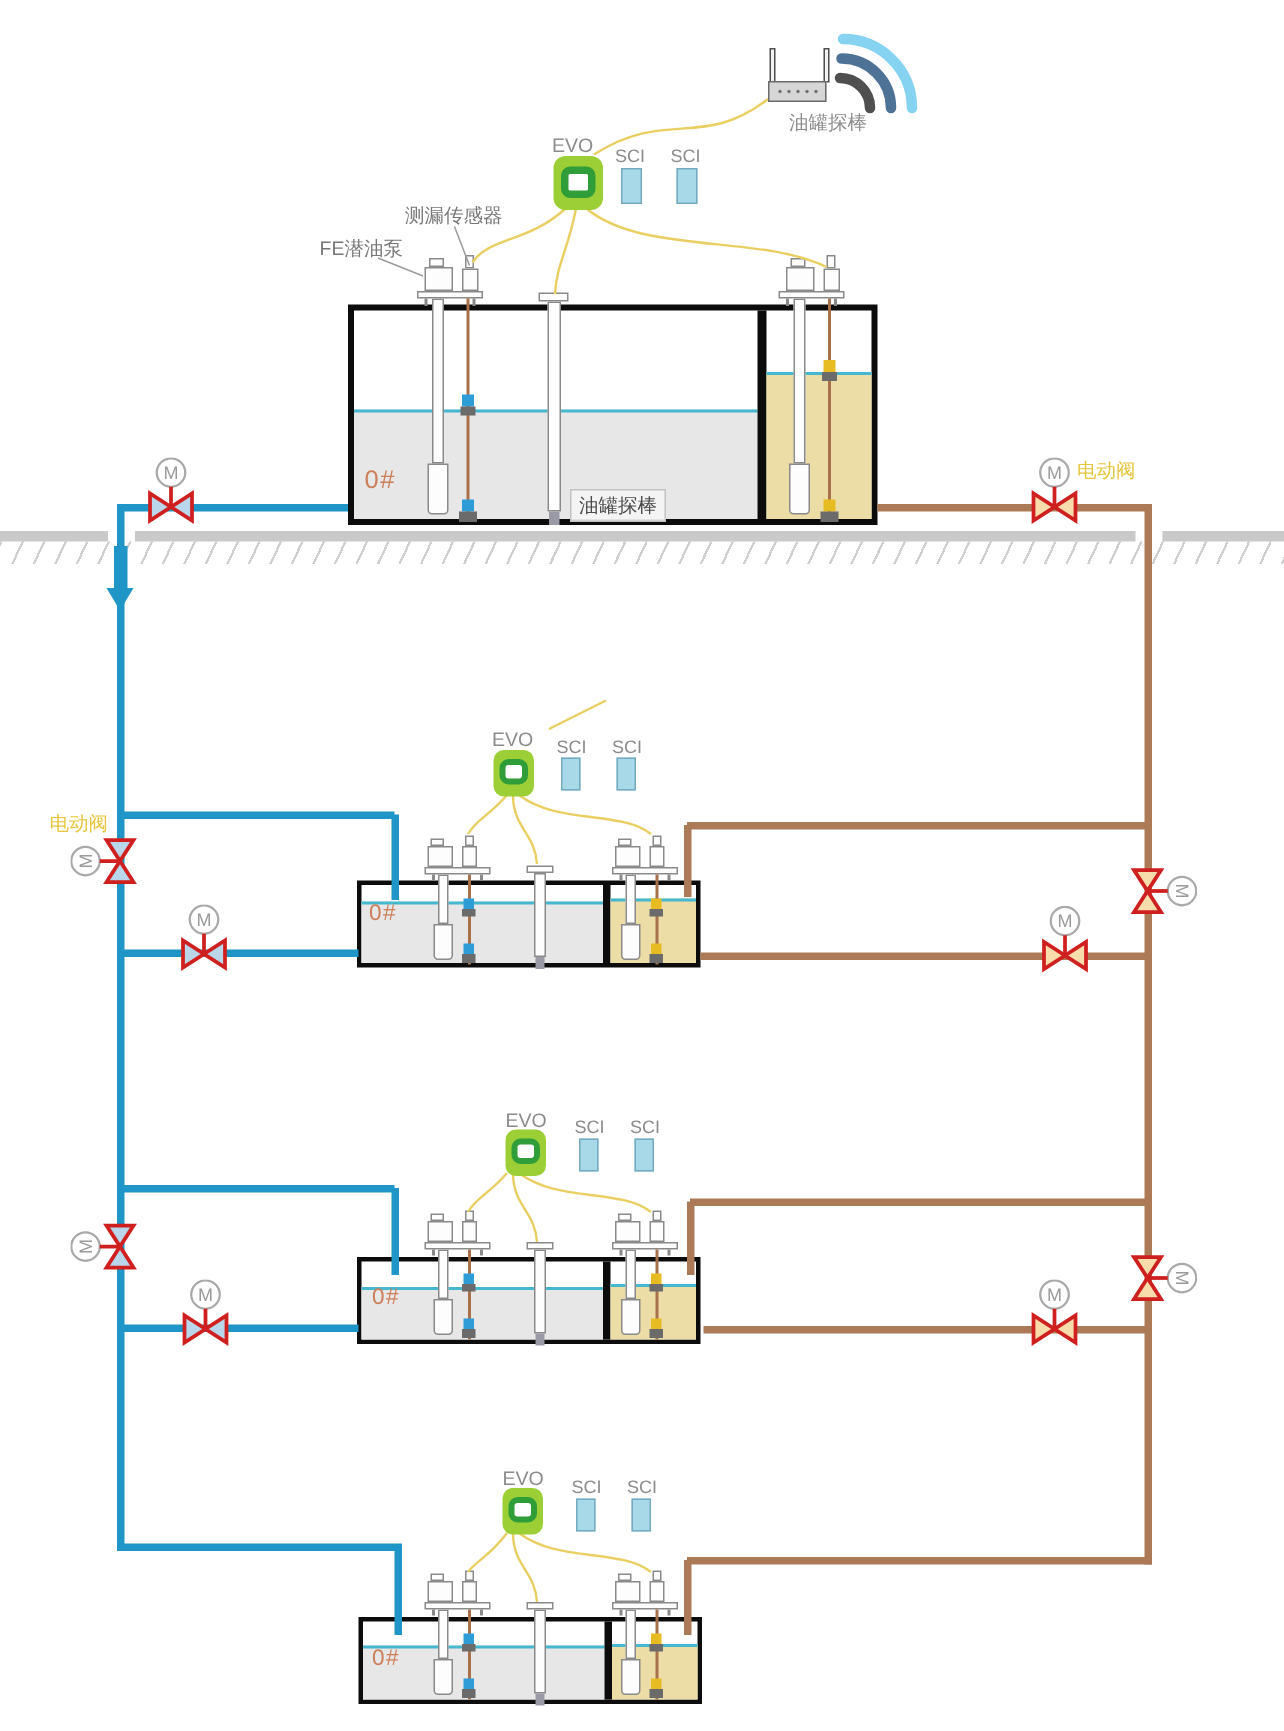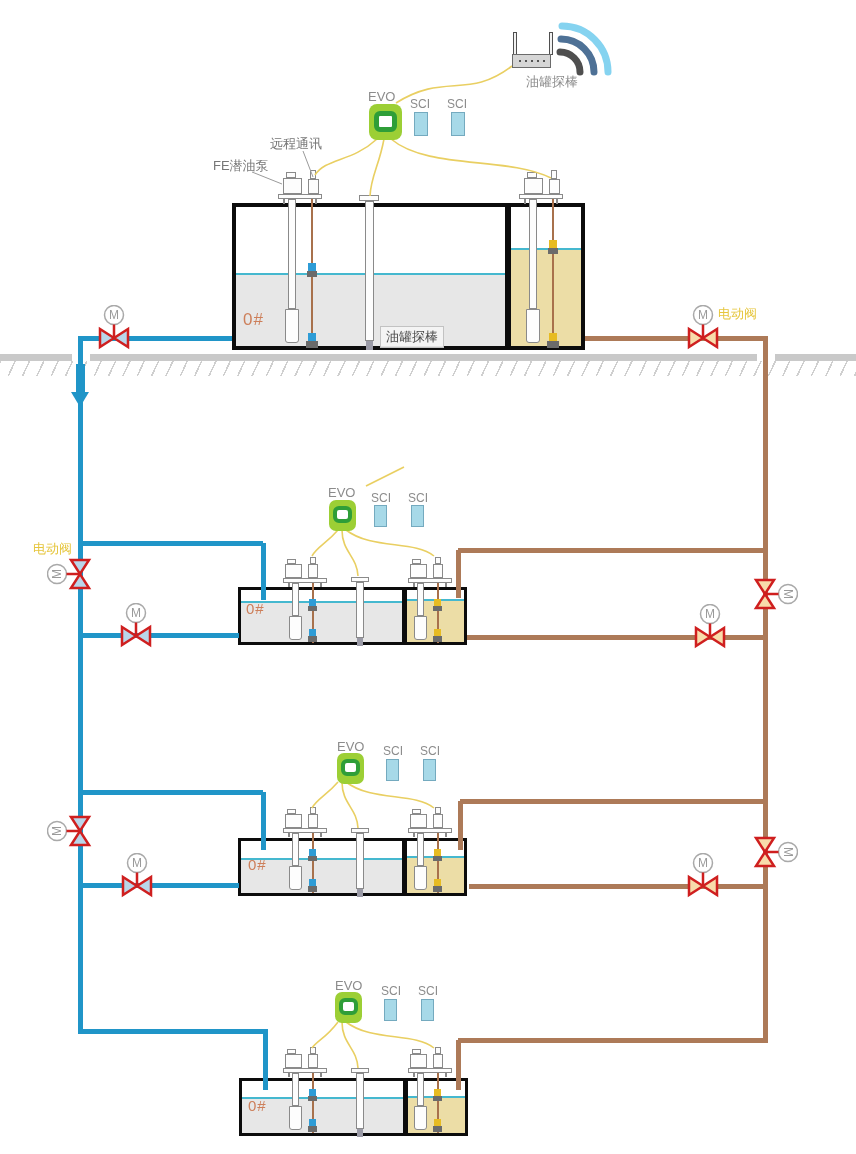--- a/index.html
+++ b/index.html
@@ -437,18 +437,18 @@
 
   <div class="lbl" style="left:335px;top:978px">EVO</div>
   <div class="evo smd" style="left:335px;top:992px;width:27px;height:31px">
       <i style="left:4px;top:6px;width:19px;height:17px"></i>
     </div>
   <div class="lbl sm" style="left:381px;top:984px">SCI</div>
   <div class="lbl sm" style="left:418px;top:984px">SCI</div>
   <div class="sci" style="left:384px;top:999px;width:13px;height:22px"></div>
   <div class="sci" style="left:421px;top:999px;width:13px;height:22px"></div>
 
-  <div class="lbl" style="left:270px;top:135px;color:#777">远程通讯</div>
+  <div class="lbl" style="left:270px;top:135px;color:#777">测漏传感器</div>
   <div class="lbl" style="left:213px;top:157px;color:#777">FE潜油泵</div>
   <div class="lbl gold" style="left:718px;top:305px">电动阀</div>
   <div class="lbl gold" style="left:33px;top:540px">电动阀</div>
 
 </div>
 
 </body></html>

